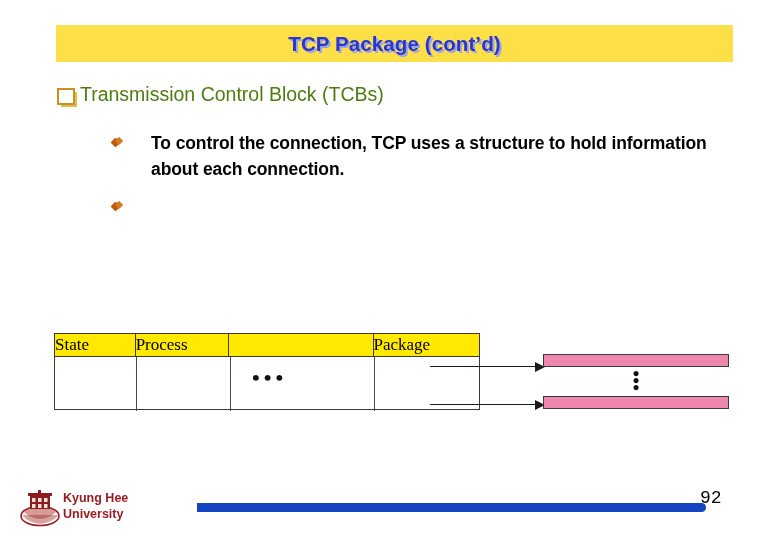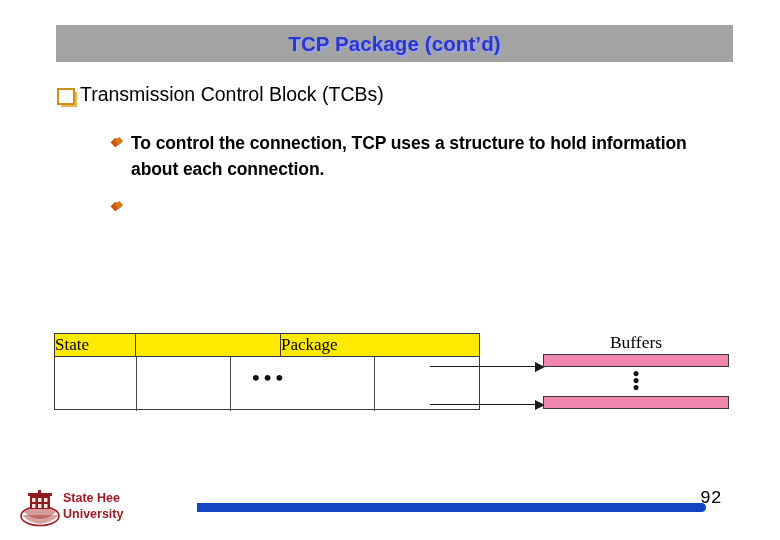--- a/index.html
+++ b/index.html
@@ -16,21 +16,21 @@
     -webkit-font-smoothing: none;
   }
 
   
   .title-banner {
     position: absolute;
     left: 56px;
     top: 25px;
     width: 677px;
     height: 37px;
-    background: #a3a3a3;
+    background: #fde047;
   }
   .title-text {
     position: absolute;
     left: 0;
     top: 0;
     width: 677px;
     height: 37px;
     line-height: 37px;
     text-align: center;
     font-size: 20.5px;
@@ -62,33 +62,33 @@
     position: absolute;
     left: 1px; top: 1px;
     width: 14px; height: 13px;
     border: 2px solid #c9921f;
     background: #ffffff;
     box-shadow: 3px 3px 0 -1px #e8b84b;
   }
   .l1-text {
     font-size: 19.5px;
     font-weight: normal;
-    color: #000000;
+    color: #4d7c0f;
     line-height: 24px;
     white-space: nowrap;
   }
 
   
   .l2-row {
     position: absolute;
     left: 110px;
     display: flex;
     align-items: flex-start;
   }
-  .l2-row.b1 { top: 130px; width: 610px; }
+  .l2-row.b1 { top: 130px; width: 610px; gap: 20px; }
   .l2-row.b2 { top: 194px; width: 610px; }
   .l2-marker {
     width: 15px;
     height: 15px;
     margin-top: 6px;
     margin-right: 6px;
     flex: 0 0 auto;
     position: relative;
   }
   .l2-marker::before {
@@ -290,34 +290,34 @@
 
 <div class="l2-row b2">
   <span class="l2-marker"></span>
 </div>
 
 <div class="diagram">
 
   <div class="tcb-table">
     <div class="hdr-row">
       <div class="hdr-cell c1">State</div>
+      <div class="hdr-cell c2">Process</div>
       <div class="hdr-cell c3"></div>
       <div class="hdr-cell c4">Package</div>
     </div>
     <div class="vline v1"></div>
     <div class="vline v2"></div>
     <div class="vline v3"></div>
   </div>
 
   <div class="dots-h">•••</div>
 
   <div class="arrow a1"></div>
   <div class="arrow a2"></div>
 
-  <div class="buffers-label">Buffers</div>
   <div class="buffer-bar b1"></div>
   <div class="buffer-bar b2"></div>
   <div class="dots-v">
     <div>•</div>
     <div>•</div>
     <div>•</div>
   </div>
 </div>
 
 <svg class="logo-crest" viewBox="0 0 42 40">
@@ -328,16 +328,16 @@
   <rect x="13" y="9" width="3.5" height="4" fill="#f2e2d8"></rect>
   <rect x="19" y="9" width="3.5" height="4" fill="#f2e2d8"></rect>
   <rect x="25" y="9" width="3.5" height="4" fill="#f2e2d8"></rect>
   <rect x="13" y="15" width="3.5" height="4" fill="#f2e2d8"></rect>
   <rect x="19" y="15" width="3.5" height="4" fill="#f2e2d8"></rect>
   <rect x="25" y="15" width="3.5" height="4" fill="#f2e2d8"></rect>
   <rect x="9" y="4" width="24" height="3" fill="#8e1a20"></rect>
   <rect x="19" y="1" width="3" height="3" fill="#8e1a20"></rect>
 </svg>
 
-<div class="footer-name">State Hee
+<div class="footer-name">Kyung Hee
 University</div>
 <div class="blue-bar"></div>
 <div class="page-num">92</div>
 
 </body></html>

